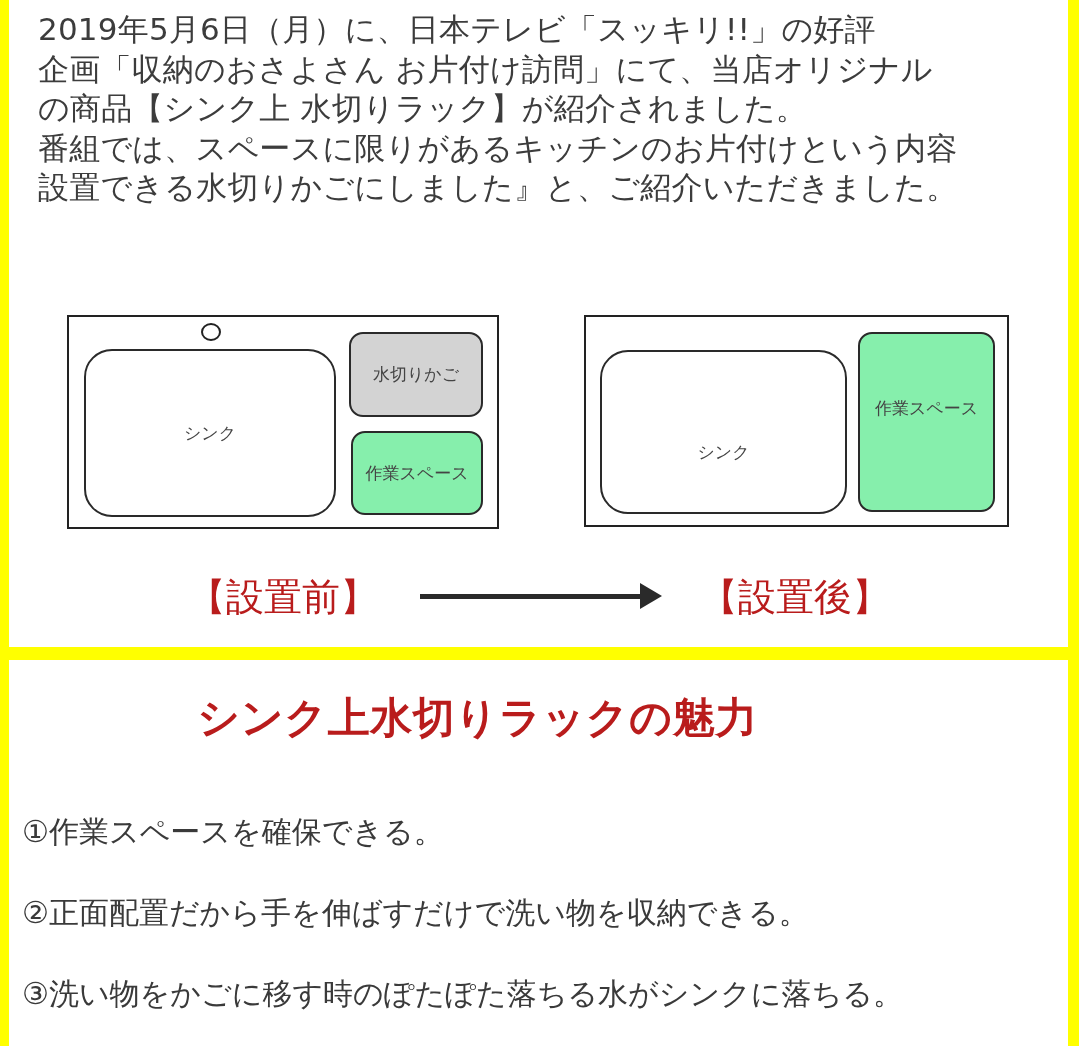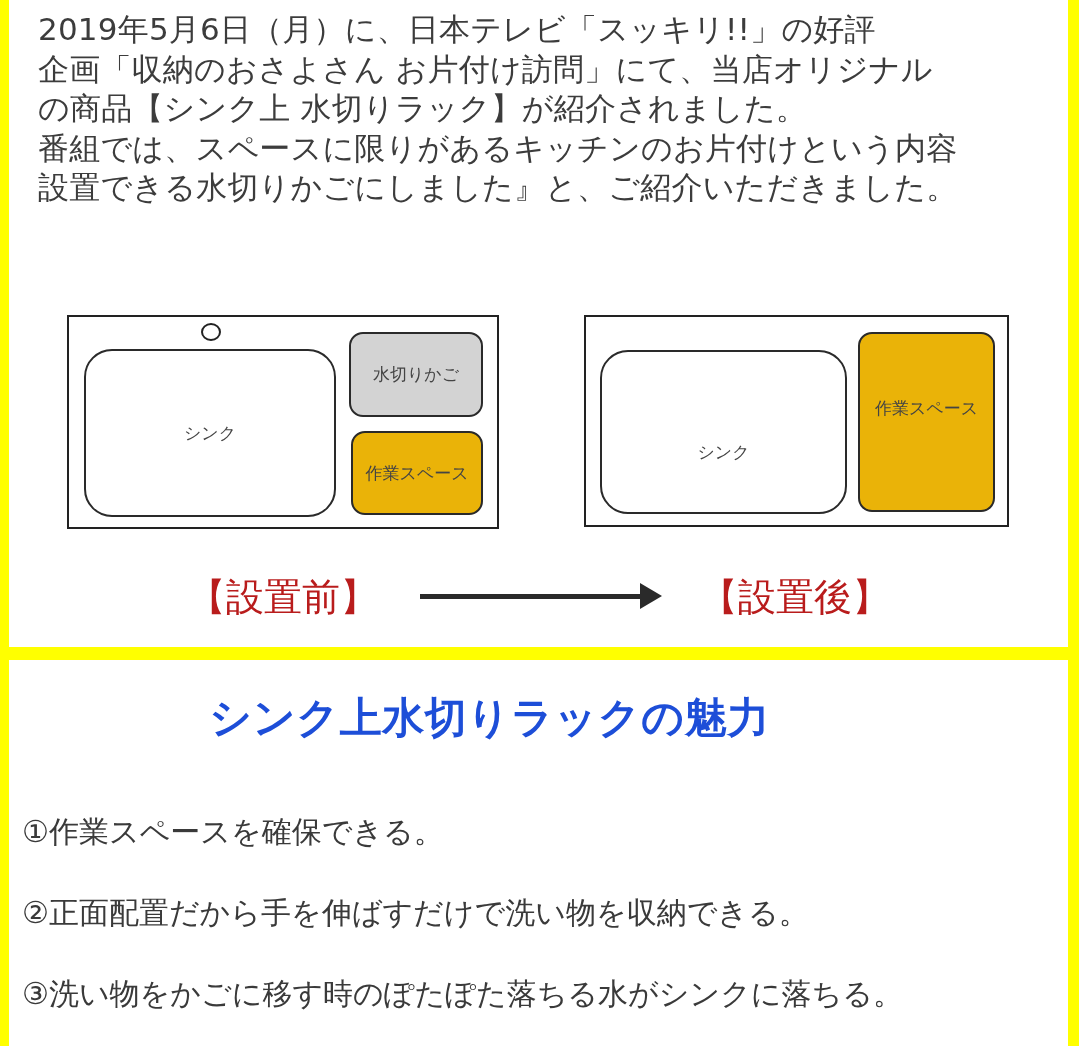--- a/index.html
+++ b/index.html
@@ -23,32 +23,32 @@
     position: absolute; left: 38px; top: 10px; width: 1010px;
     font-size: 31px; line-height: 39.5px; color: #3c3c3c;
     letter-spacing: 0.2px;
   }
   .intro p { margin: 0; white-space: nowrap; }
 
   .diagram { position: absolute; border: 2.5px solid #222; background: #fff; box-sizing: border-box; }
   .box { position: absolute; border: 2.5px solid #2a2a2a; border-radius: 14px; box-sizing: border-box;
          display: flex; align-items: center; justify-content: center; font-size: 17px; color: #444; }
   .gray { background: #d3d3d3; }
-  .pink { background: #eab308; }
+  .pink { background: #86efac; }
   .white { background: #fff; border-radius: 28px; }
   .faucet { position: absolute; width: 20px; height: 18px; border: 2.5px solid #222; border-radius: 50%; box-sizing: border-box; background:#fff; }
 
   .caption { position: absolute; font-size: 38px; color: #b91c1c; white-space: nowrap; }
   .arrow-line { position: absolute; left: 420px; top: 594px; width: 228px; height: 5px; background: #2a2a2a; }
   .arrow-head { position: absolute; left: 640px; top: 583px; width: 0; height: 0;
                 border-top: 13px solid transparent; border-bottom: 13px solid transparent; border-left: 22px solid #2a2a2a; }
 
   .section-title {
     position: absolute; left: 0; top: 690px; width: 955px; text-align: center;
-    font-size: 42px; font-weight: bold; color: #1d4ed8; letter-spacing: 0.5px; padding-left: 12px;
+    font-size: 42px; font-weight: bold; color: #b91c1c; letter-spacing: 0.5px;
   }
   .merit { position: absolute; left: 22px; font-size: 30px; color: #3a3a3a; white-space: nowrap; margin: 0; }
 </style>
 </head>
 <body>
 
 <div class="frame"></div>
 <div class="divider-band"></div>
 
 <div class="intro">

